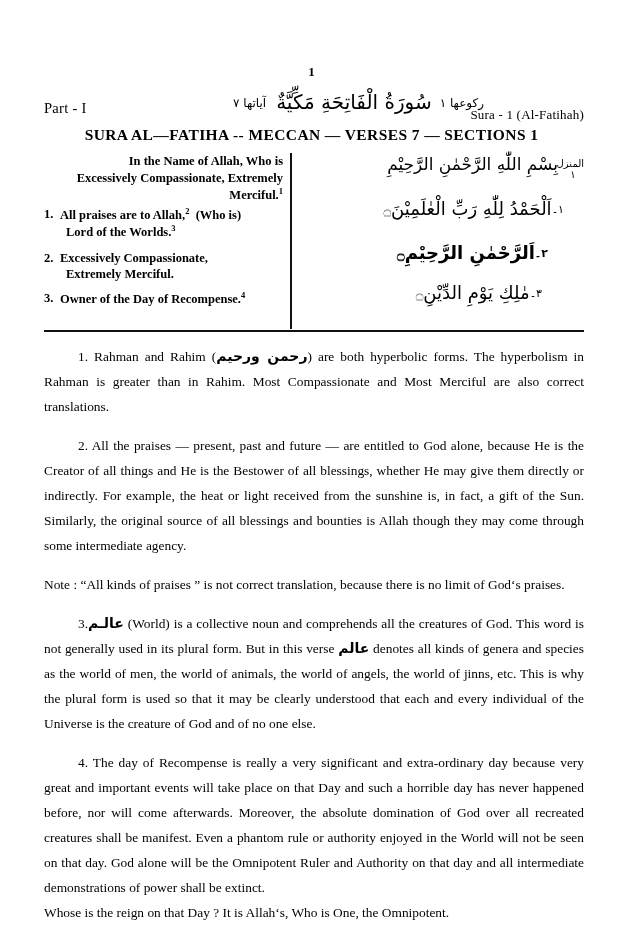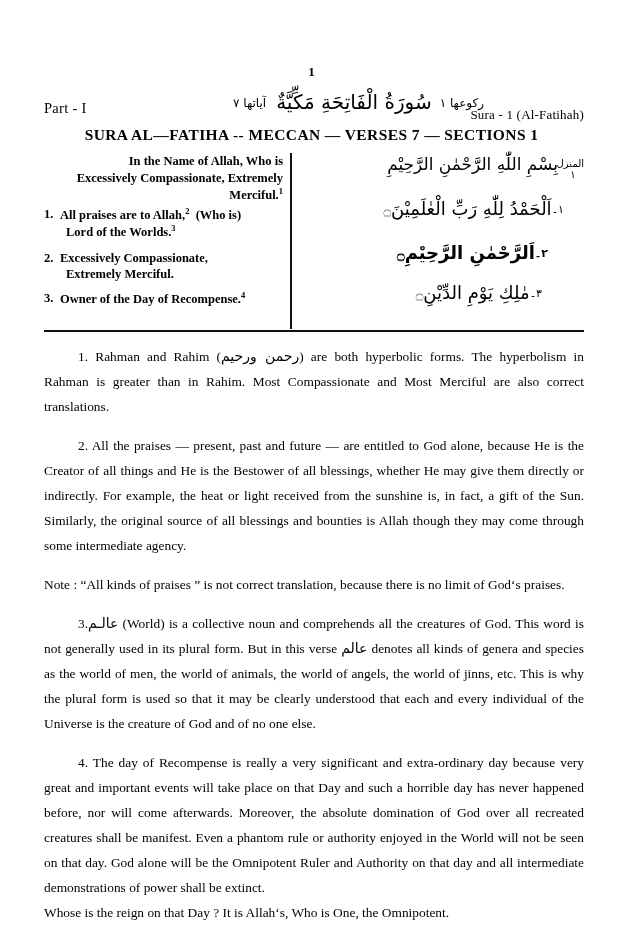--- a/index.html
+++ b/index.html
@@ -225,20 +225,21 @@
   }
   .commentary p.indent { text-indent: 34px; }
   .commentary p.noindent { text-indent: 0; }
   .commentary p.tight { margin-bottom: 0; }
   .commentary p:last-child { margin-bottom: 0; }
   .ar-inline {
     font-family: "DejaVu Sans", sans-serif;
     font-size: 14px;
     direction: rtl;
     unicode-bidi: isolate;
+    font-weight: bold;
   }
 </style>
 </head>
 <body>
 
 <div class="page">
 
   <div class="page-number">1</div>
 
   <div class="running-head">

